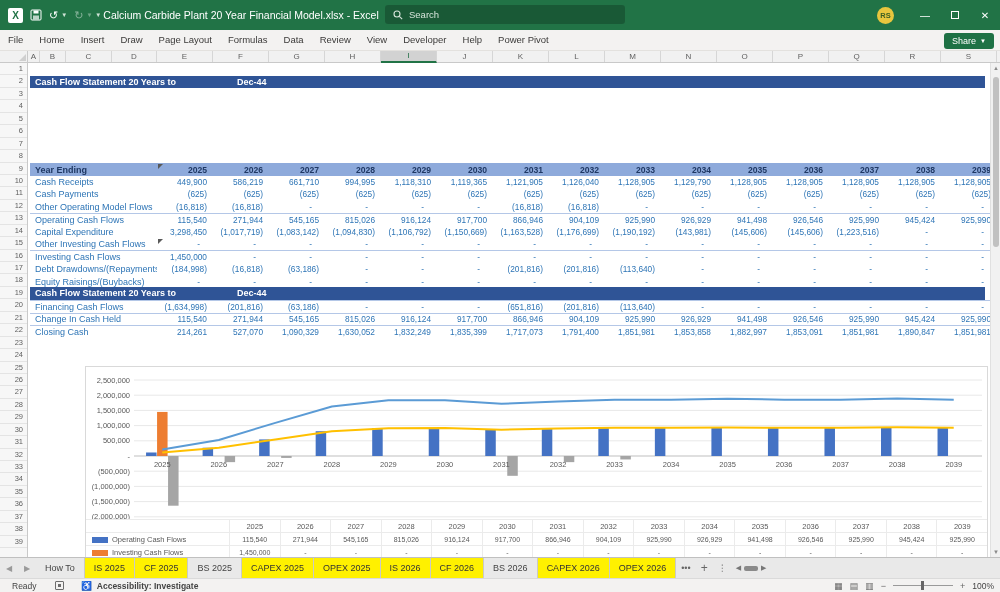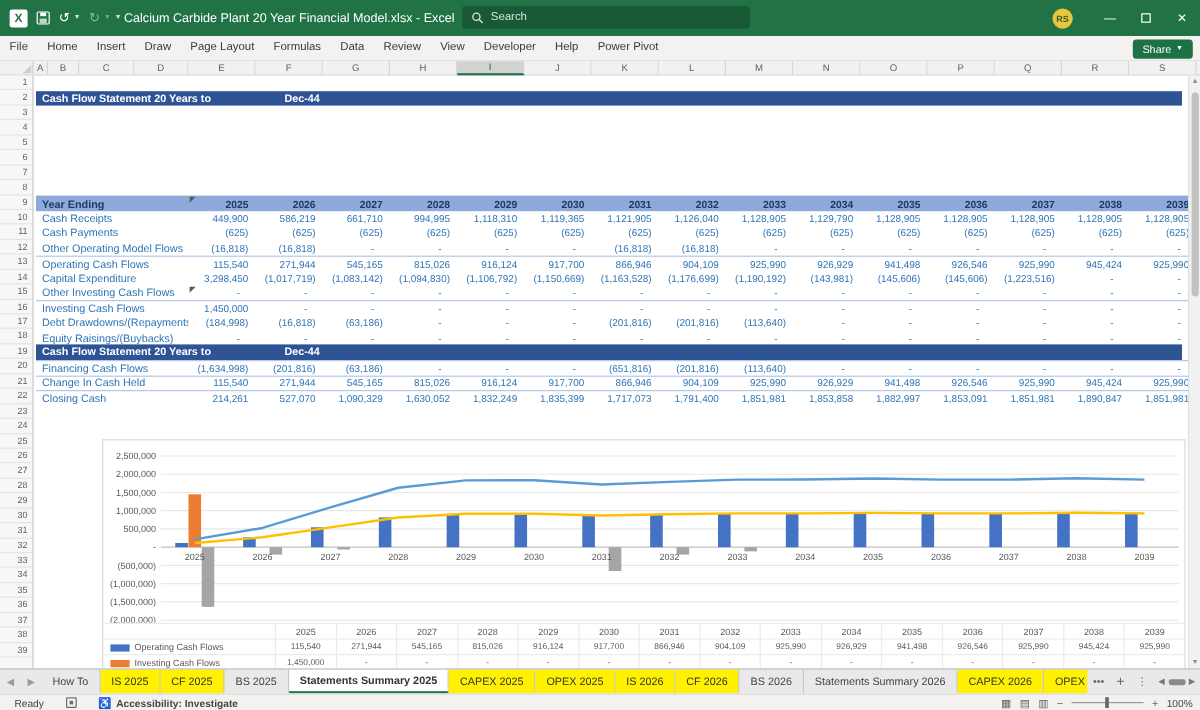--- a/index.html
+++ b/index.html
@@ -645,27 +645,25 @@
   </div>
 
   <div id="tabbar">
     <div class="tabnav">◀</div>
     <div class="tabnav">▶</div>
     <div id="tabs">
         <div class="stab ">How To</div>
         <div class="stab yellow">IS 2025</div>
         <div class="stab yellow">CF 2025</div>
         <div class="stab ">BS 2025</div>
-        <div class="stab active">Statements Summary 2025</div>
         <div class="stab yellow">CAPEX 2025</div>
         <div class="stab yellow">OPEX 2025</div>
         <div class="stab yellow">IS 2026</div>
         <div class="stab yellow">CF 2026</div>
         <div class="stab ">BS 2026</div>
-        <div class="stab ">Statements Summary 2026</div>
         <div class="stab yellow">CAPEX 2026</div>
         <div class="stab yellow">OPEX 2026</div>
       </div>
     <div class="tabctl">•••</div>
     <div class="tabctl" style="font-size:12px;">+</div>
     <div class="tabctl">⋮</div>
     <div id="hscroll">
       <span style="font-size:7px;color:#777;">◀</span>
       <div id="hthumb"></div>
       <span style="font-size:7px;color:#777;">▶</span>

